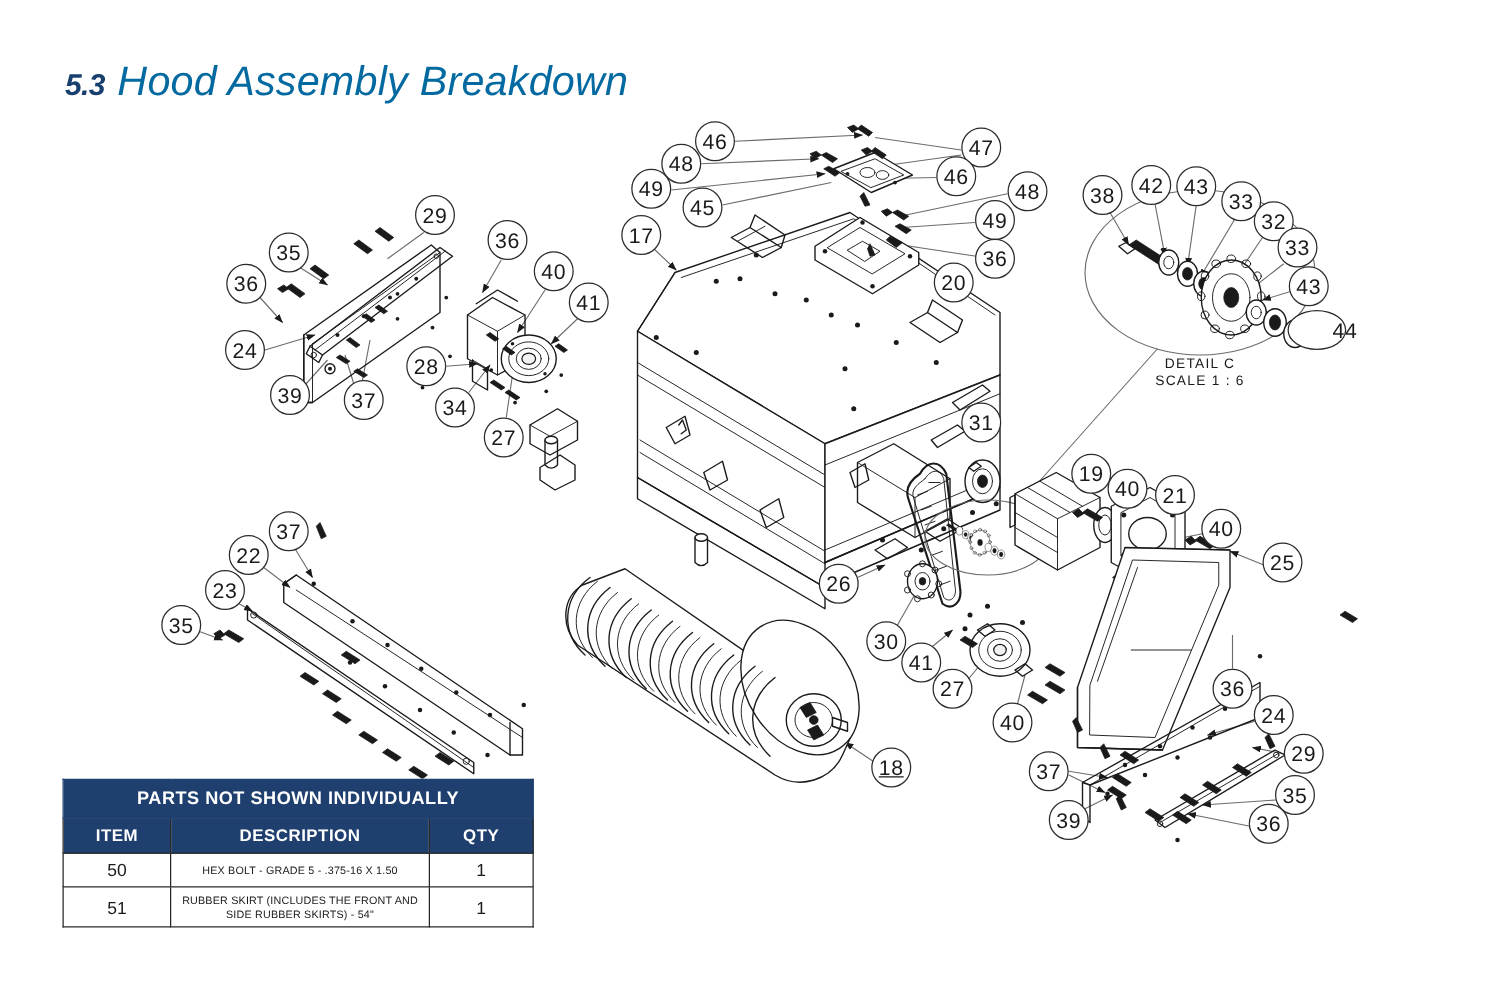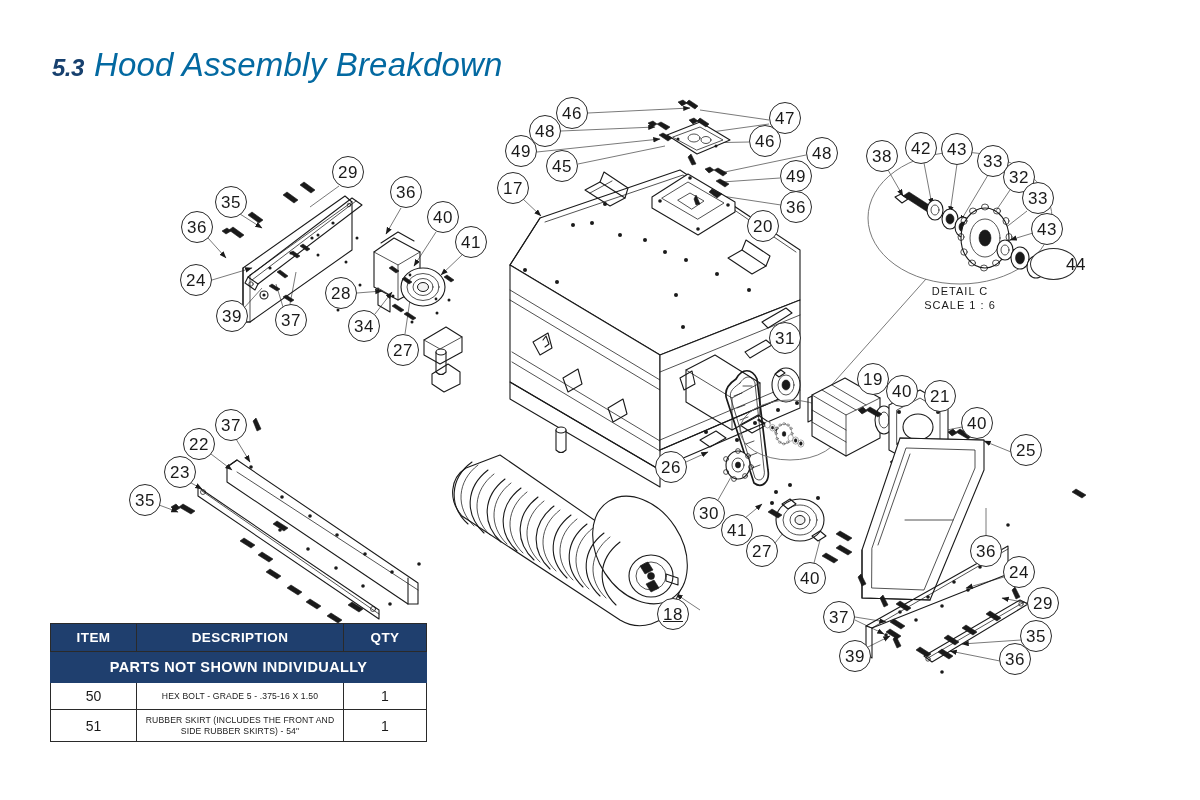--- a/index.html
+++ b/index.html
@@ -682,43 +682,43 @@
       <div class="callout" style="left: 873px; top: 379px;">19</div>
       <div class="callout" style="left: 902px; top: 391px;">40</div>
       <div class="callout" style="left: 940px; top: 396px;">21</div>
       <div class="callout" style="left: 977px; top: 423px;">40</div>
       <div class="callout" style="left: 1026px; top: 450px;">25</div>
       <div class="callout" style="left: 671px; top: 467px;">26</div>
       <div class="callout" style="left: 709px; top: 513px;">30</div>
       <div class="callout" style="left: 737px; top: 530px;">41</div>
       <div class="callout" style="left: 762px; top: 551px;">27</div>
       <div class="callout" style="left: 810px; top: 578px;">40</div>
-      <div class="callout" style="left: 673px; top: 614px; text-decoration: underline;">18</div>
+      <div class="callout" style="left: 713px; top: 614px; text-decoration: underline;">18</div>
       <div class="callout" style="left: 231px; top: 425px;">37</div>
       <div class="callout" style="left: 199px; top: 444px;">22</div>
       <div class="callout" style="left: 180px; top: 472px;">23</div>
       <div class="callout" style="left: 145px; top: 500px;">35</div>
       <div class="callout" style="left: 986px; top: 551px;">36</div>
       <div class="callout" style="left: 1019px; top: 572px;">24</div>
       <div class="callout" style="left: 1043px; top: 603px;">29</div>
       <div class="callout" style="left: 1036px; top: 636px;">35</div>
       <div class="callout" style="left: 1015px; top: 659px;">36</div>
       <div class="callout" style="left: 839px; top: 617px;">37</div>
       <div class="callout" style="left: 855px; top: 656px;">39</div>
     </div>
 
   <table class="parts-table">
     <thead>
       <tr>
+        <th class="tbl-title" colspan="3">PARTS NOT SHOWN INDIVIDUALLY</th>
+      </tr>
+      <tr>
         <th class="tbl-head col-item">ITEM</th>
         <th class="tbl-head col-desc">DESCRIPTION</th>
         <th class="tbl-head col-qty">QTY</th>
-      </tr>
-      <tr>
-        <th class="tbl-title" colspan="3">PARTS NOT SHOWN INDIVIDUALLY</th>
       </tr>
     </thead>
     <tbody id="parts-tbody">
       <tr>
         <td class="cell-item">50</td>
         <td class="cell-desc">HEX BOLT - GRADE 5 - .375-16 X 1.50</td>
         <td class="cell-qty">1</td>
       </tr>
       <tr>
         <td class="cell-item">51</td>

